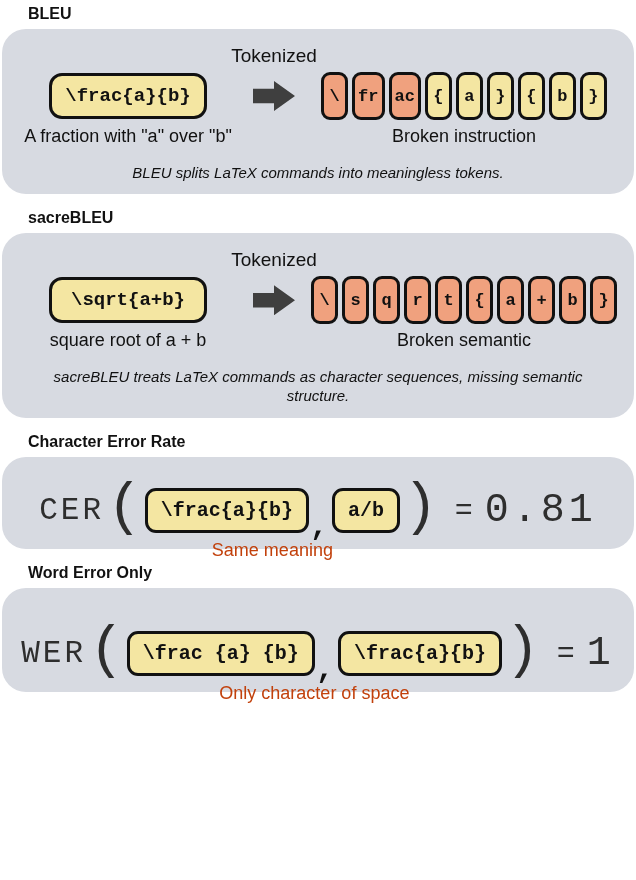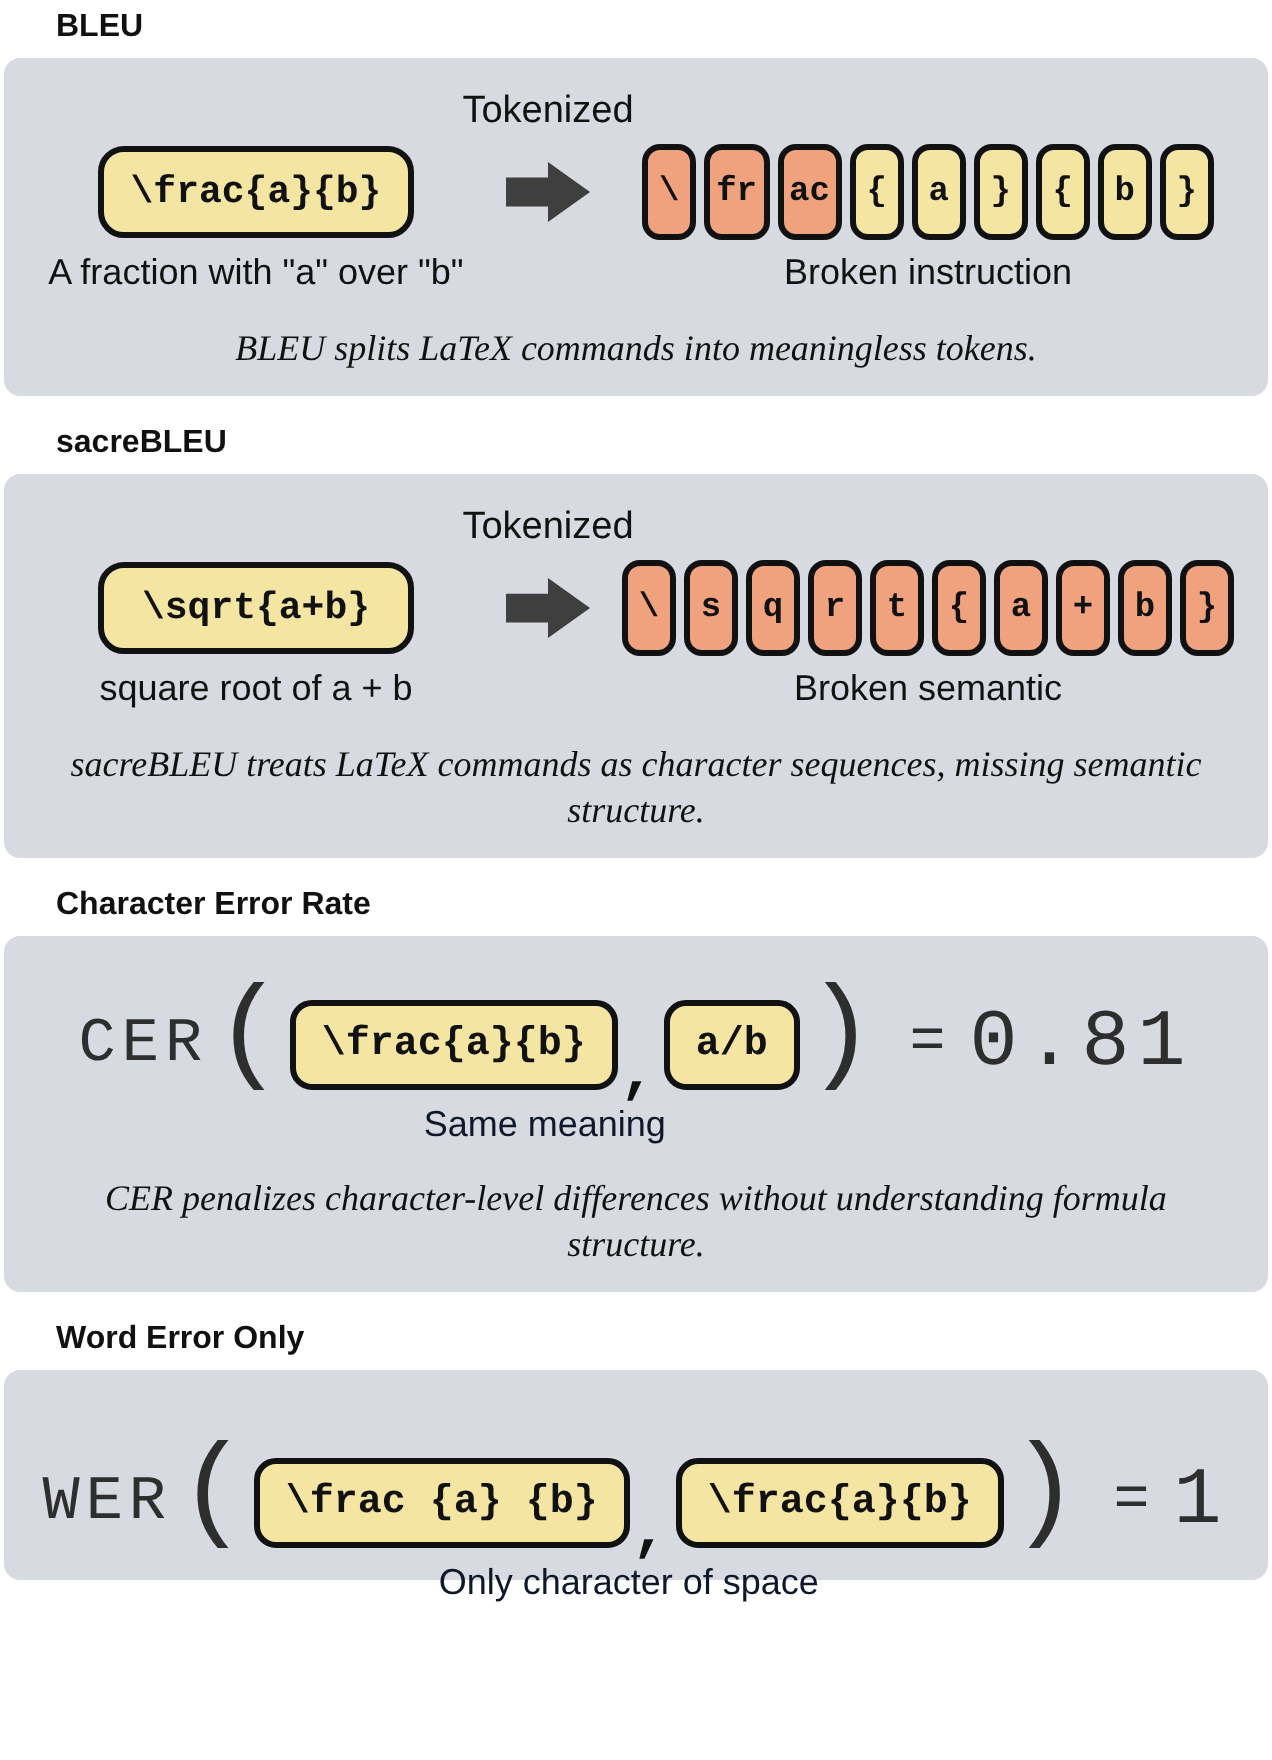--- a/index.html
+++ b/index.html
@@ -10,21 +10,21 @@
     color:#111;
     overflow:hidden;
   }
   .sec-title{
     font-size:16px;font-weight:bold;line-height:23px;
     margin:12px 0 4px 28px;
   }
   section:first-of-type .sec-title{margin-top:2px;}
   .panel{
     background:#d7dae1;
-    border-radius:8px;
+    border-radius:24px;
     margin:0 2px;
     padding:16px 12px 12px;
   }
   
   .flow{
     display:grid;
     grid-template-columns:228px 64px 1fr;
     align-items:center;
   }
   .tokenized{
@@ -53,22 +53,22 @@
     display:flex;align-items:center;justify-content:center;
     font-family:"Liberation Mono",monospace;font-weight:bold;font-size:17px;
     white-space:pre;
   }
   .tok-orange{background:#f0a17e;}
   .tok-yellow{background:#f4e6a2;}
   .under{font-size:18px;margin-top:6px;justify-self:center;white-space:nowrap;}
   .src-under{grid-column:1;grid-row:3;}
   .toks-under{grid-column:3;grid-row:3;}
   .caption{
-    font-style:italic;font-size:18px;line-height:1.28;
-    text-align:center;margin:16px auto 0;max-width:575px;font-family:Liberation Serif, serif;
+    font-style:italic;font-size:15px;line-height:1.28;
+    text-align:center;margin:16px auto 0;max-width:575px;
   }
   
   .panel-f{padding-top:14px;}
   .formula{
     display:flex;align-items:center;justify-content:center;
     font-family:"Liberation Mono",monospace;color:#2e2e2e;
     margin-top:14px;
   }
   .panel-wer .formula{margin-top:26px;}
   .metric{font-size:31px;letter-spacing:3px;}
@@ -80,21 +80,21 @@
     font-weight:bold;font-size:20px;color:#111;
     padding:8px 13px;white-space:pre;
   }
   .comma{
     font-size:30px;font-weight:bold;color:#111;
     align-self:flex-end;line-height:0.35;margin:0 4px 1px 1px;
   }
   .args-label{
     position:absolute;top:100%;left:50%;transform:translateX(-50%);
     width:max-content;margin-top:7px;
-    font-family:"Liberation Sans",sans-serif;font-size:18px;color:#0f172a;
+    font-family:"Liberation Sans",sans-serif;font-size:18px;color:#c2410c;
   }
   .equals{font-size:30px;margin:0 12px 0 14px;}
   .result{font-size:40px;letter-spacing:4px;}
   .panel-f .caption{margin-top:40px;}
 </style>
 </head>
 <body>
 
 <section>
   <h2 class="sec-title">BLEU</h2>
@@ -158,21 +158,20 @@
           <span class="arg-box">\frac{a}{b}</span>
           <span class="comma">,</span>
           <span class="arg-box">a/b</span>
         </span>
         <span class="args-label">Same meaning</span>
       </span>
       <span class="paren">)</span>
       <span class="equals">=</span>
       <span class="result">0.81</span>
     </div>
-    <div class="caption">CER penalizes character-level differences without understanding formula structure.</div>
   </div>
 </section>
 
 <section>
   <h2 class="sec-title">Word Error Only</h2>
   <div class="panel panel-f panel-wer">
     <div class="formula">
       <span class="metric">WER</span>
       <span class="paren">(</span>
       <span class="args">

